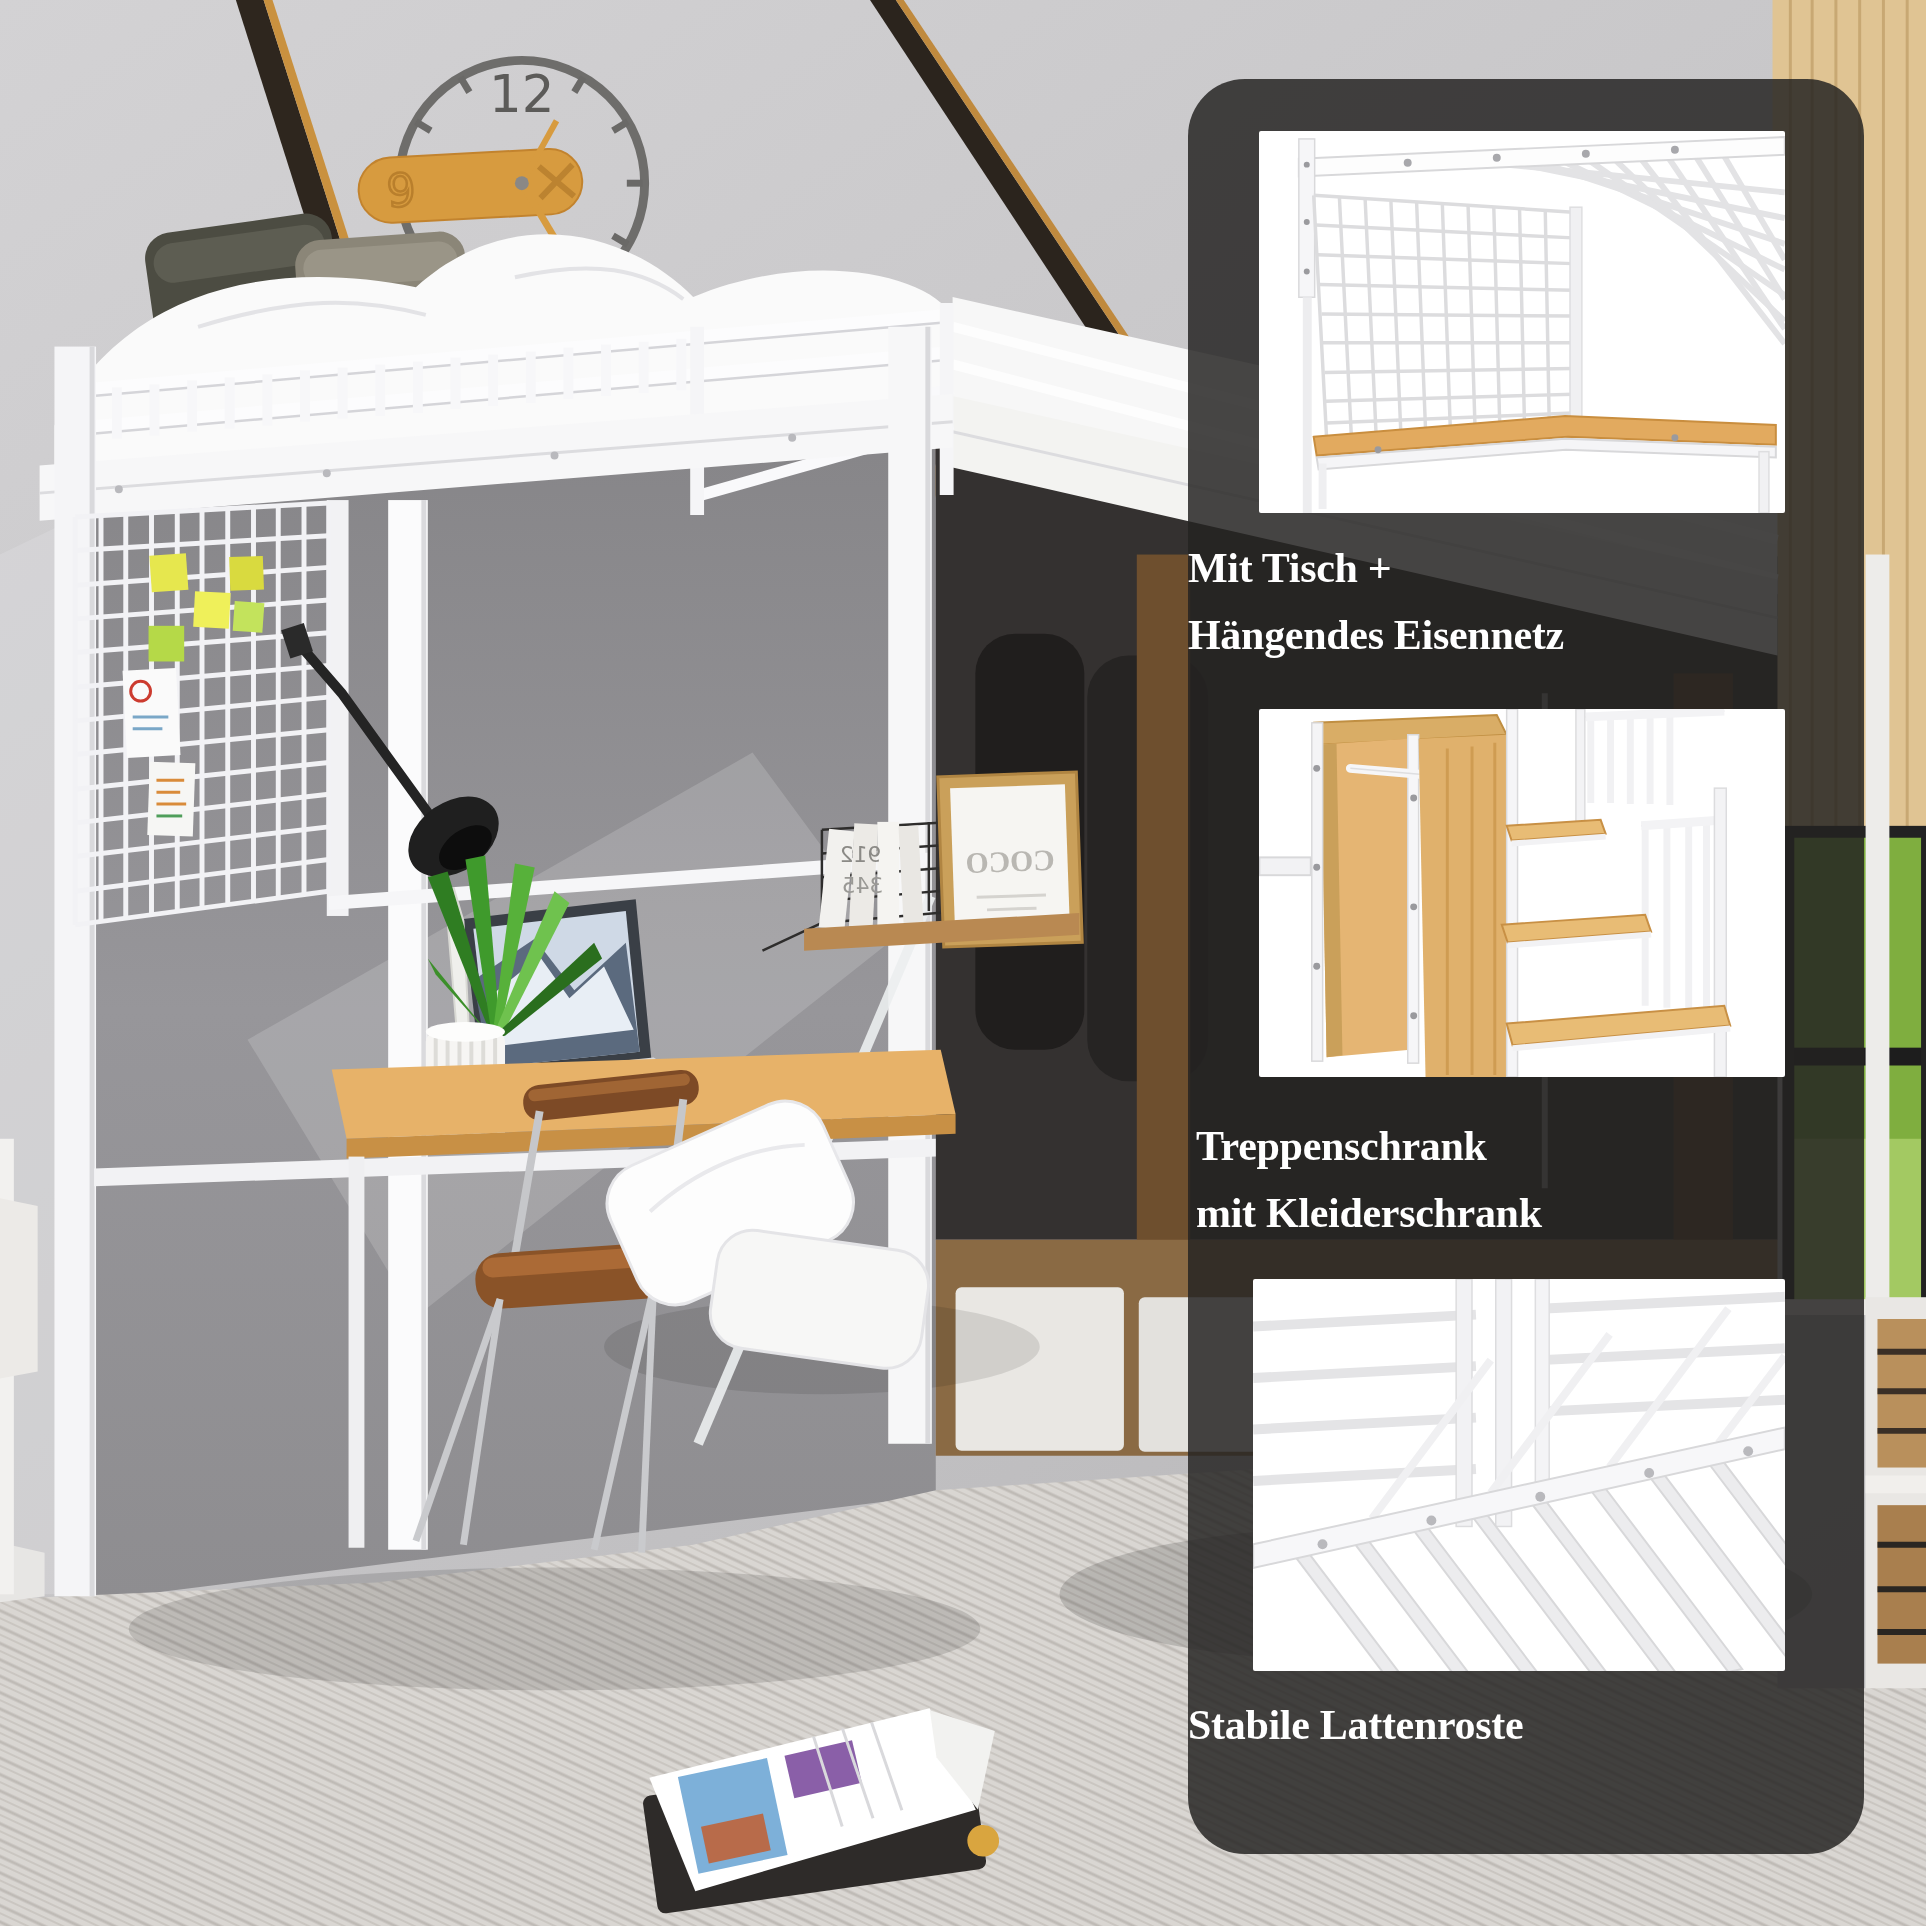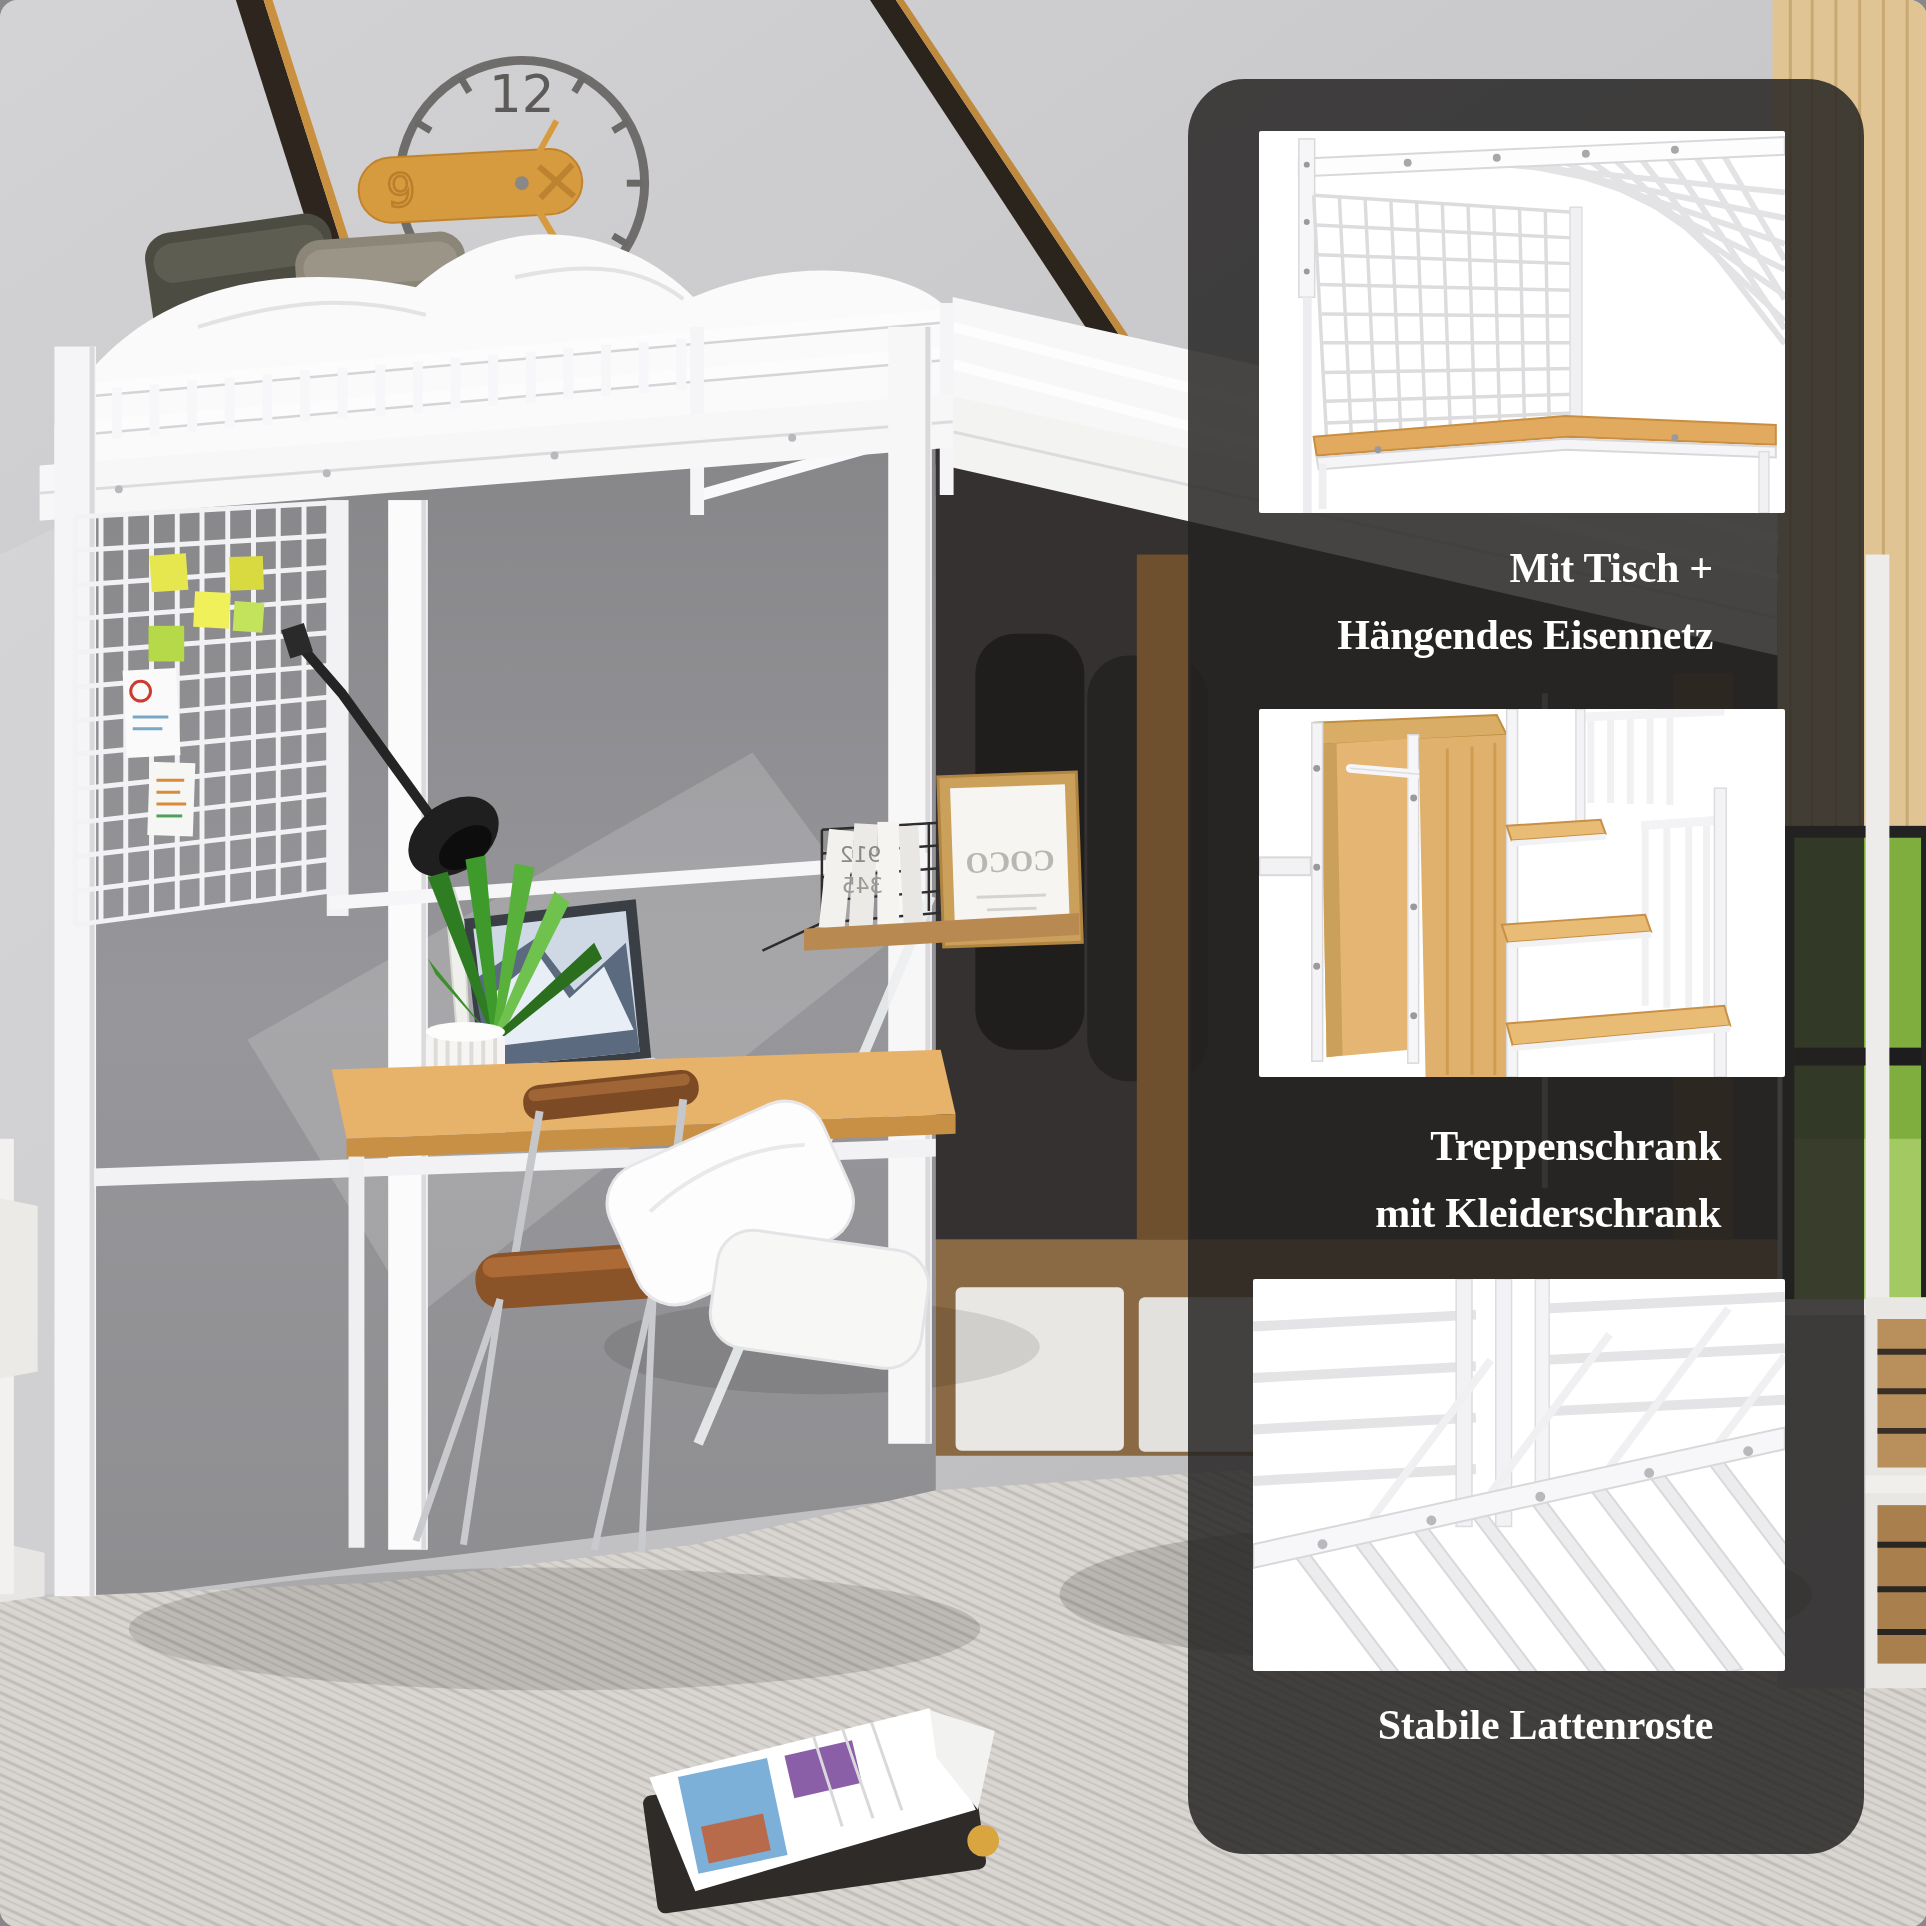--- a/index.html
+++ b/index.html
@@ -1,26 +1,26 @@
 <!DOCTYPE html>
 <html><head>
 <meta charset="utf-8">
 <style>
   html,body{margin:0;padding:0;background:#888;}
   .stage{position:relative;width:1927px;height:1927px;overflow:hidden;background:#c9c8ca;
-         font-family:"Liberation Serif", serif;border-radius:18px;}
+         font-family:"Liberation Serif", serif;}
   .stage svg{display:block;}
   #room-svg{position:absolute;left:0;top:0;}
   .overlay-panel{position:absolute;left:1188px;top:79px;width:676px;height:1775px;
                  border-radius:57px;background:rgba(36,34,33,0.84);}
   .inset{position:absolute;background:#ffffff;border-radius:2px;overflow:hidden;}
   #inset-1{left:1259px;top:131px;width:526px;height:382px;}
   #inset-2{left:1259px;top:709px;width:526px;height:368px;}
   #inset-3{left:1253px;top:1279px;width:532px;height:392px;}
-  .caption{position:absolute;left:1188px;width:525px;text-align:right;color:#ffffff;
+  .caption{position:absolute;left:1188px;width:525px;text-align:left;color:#ffffff;
            font-weight:bold;font-size:42px;line-height:67px;letter-spacing:-0.3px;}
   #caption-1{top:535px;}
   #caption-2{top:1113px;padding-left:8px;}
   #caption-3{top:1693px;line-height:65px;}
 </style>
 </head>
 <body>
 
 <div class="stage">
 

